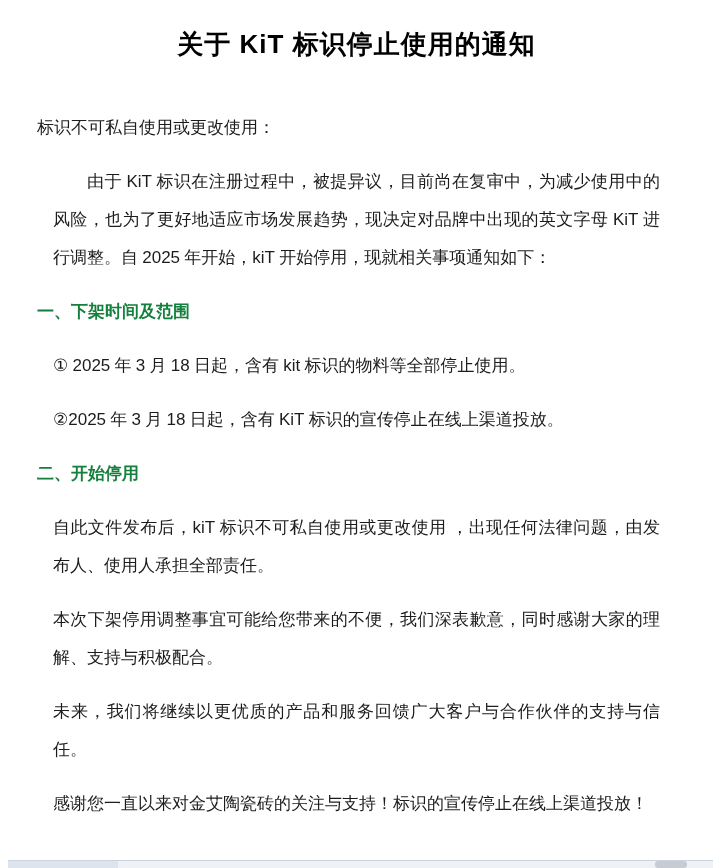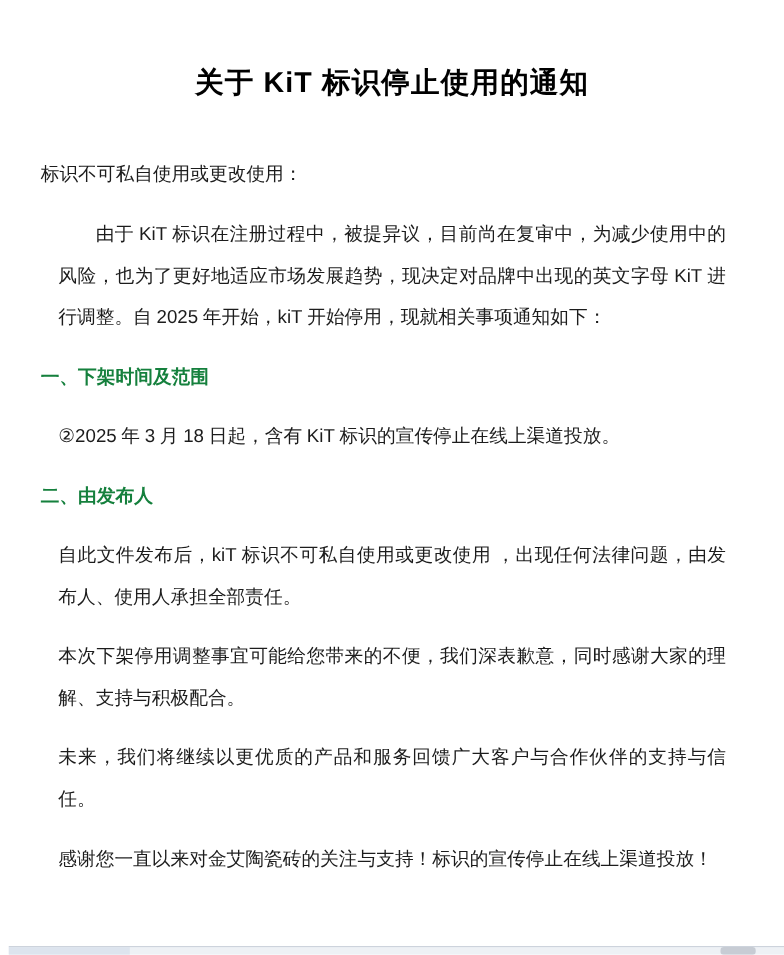--- a/index.html
+++ b/index.html
@@ -6,21 +6,21 @@
   body {
     width: 713px;
     height: 868px;
     background: #ffffff;
     position: relative;
     overflow: hidden;
     font-family: "Liberation Serif", "DejaVu Serif", serif;
     color: #1c1c1c;
   }
   .page {
-    padding: 56px 37px 0 37px;
+    padding: 25px 37px 0 37px;
     box-sizing: border-box;
   }
   .title {
     font-family: "Liberation Sans", "DejaVu Sans", sans-serif;
     font-size: 26px;
     font-weight: bold;
     color: #000000;
     text-align: center;
     margin: 0;
     line-height: 38px;
@@ -86,24 +86,25 @@
 <div class="page">
 
   <h1 class="title autolatin">关于 <span class="lat">KiT</span> 标识停止使用的通知</h1>
 
   <p class="salutation">标识不可私自使用或更改使用：</p>
 
   <p class="para indent autolatin">由于 <span class="lat">KiT</span> 标识在注册过程中，被提异议，目前尚在复审中，为减少使用中的风险，也为了更好地适应市场发展趋势，现决定对品牌中出现的英文字母 <span class="lat">KiT</span> 进行调整。自 <span class="lat">2025</span> 年开始，<span class="lat">kiT</span> 开始停用，现就相关事项通知如下：</p>
 
   <h2 class="heading">一、下架时间及范围</h2>
 
+  <p class="para autolatin">① <span class="lat">2025</span> 年 <span class="lat">3</span> 月 <span class="lat">18</span> 日起，含有 <span class="lat">kit</span> 标识的物料等全部停止使用。</p>
 
   <p class="para autolatin">②<span class="lat">2025</span> 年 <span class="lat">3</span> 月 <span class="lat">18</span> 日起，含有 <span class="lat">KiT</span> 标识的宣传停止在线上渠道投放。</p>
 
-  <h2 class="heading">二、由发布人</h2>
+  <h2 class="heading">二、开始停用</h2>
 
   <p class="para autolatin">自此文件发布后，<span class="lat">kiT</span> 标识不可私自使用或更改使用 ，出现任何法律问题，由发布人、使用人承担全部责任。</p>
 
   <p class="para autolatin">本次下架停用调整事宜可能给您带来的不便，我们深表歉意，同时感谢大家的理解、支持与积极配合。</p>
 
   <p class="para autolatin">未来，我们将继续以更优质的产品和服务回馈广大客户与合作伙伴的支持与信任。</p>
 
   <p class="para autolatin">感谢您一直以来对金艾陶瓷砖的关注与支持！标识的宣传停止在线上渠道投放！</p>
 
 

